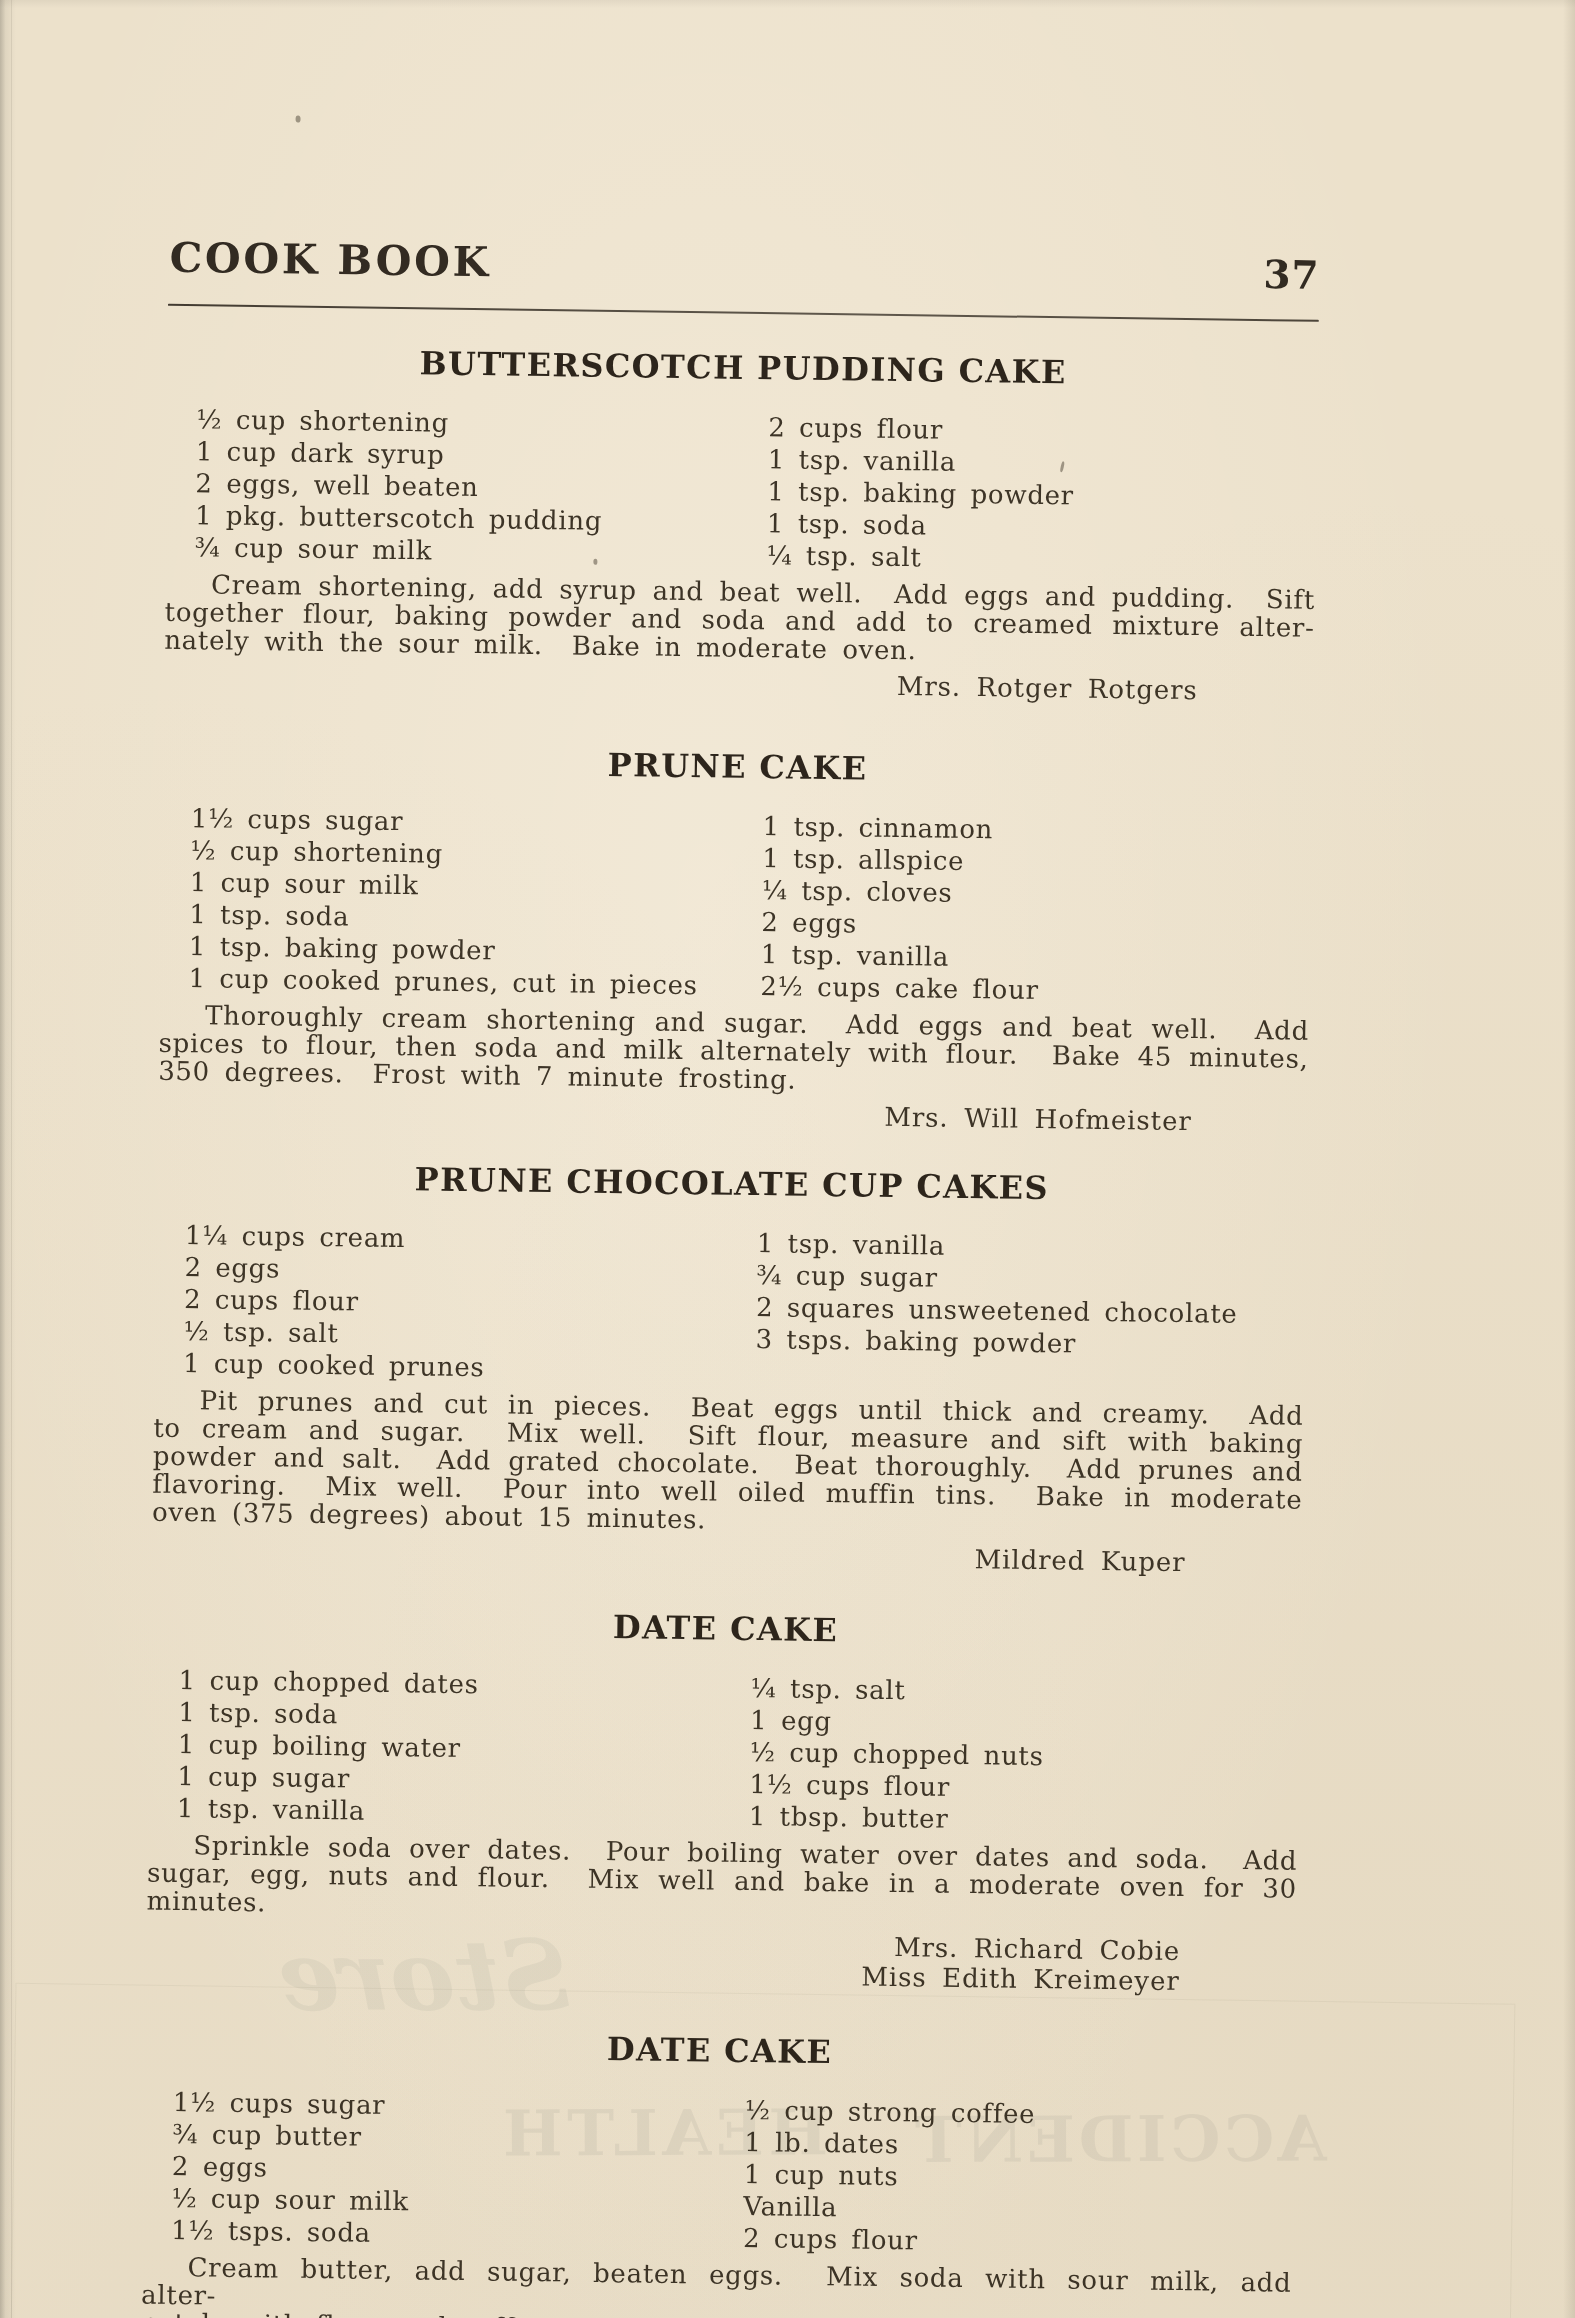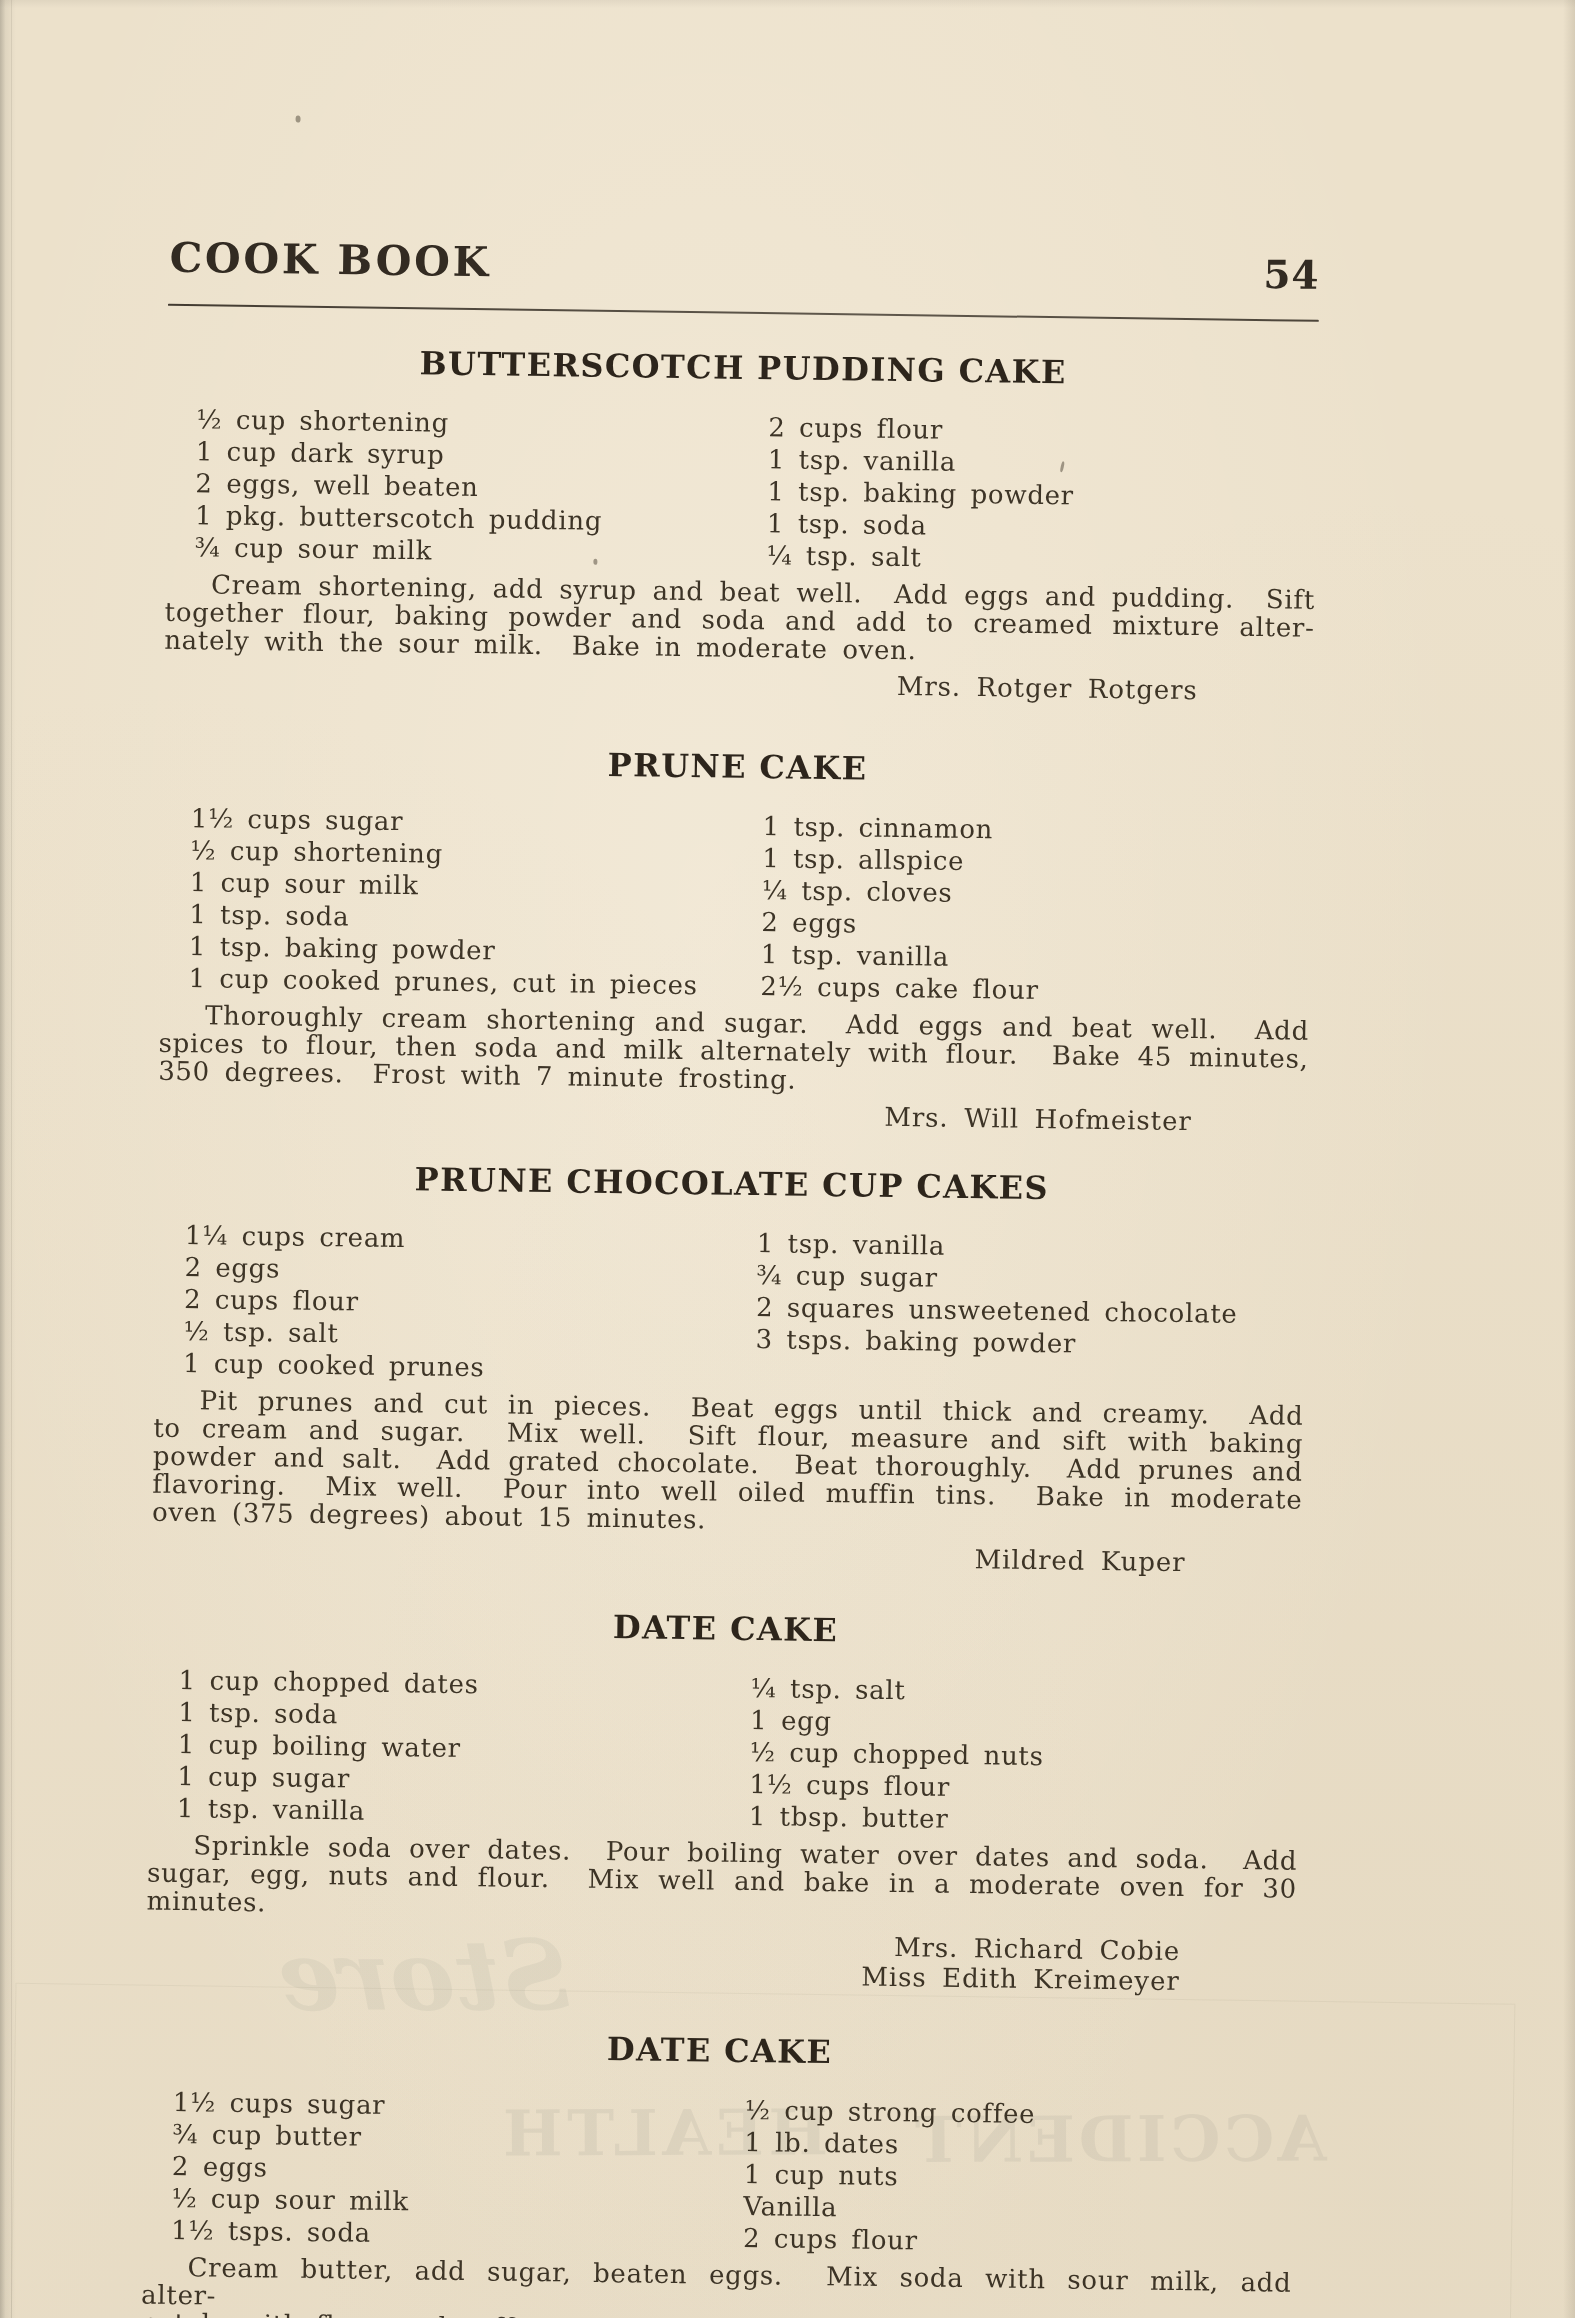--- a/index.html
+++ b/index.html
@@ -102,21 +102,21 @@
   }
 </style>
 </head>
 <body>
 
 <div class="paper">
   <div class="sheet">
 
     <div class="page-header">
       <span class="book-title">COOK BOOK</span>
-      <span class="page-number">54</span>
+      <span class="page-number">37</span>
     </div>
     <div class="header-rule"></div>
 
     <div class="ghost ghost-store">Store</div>
     <div class="ghost ghost-health">HEALTH</div>
     <div class="ghost ghost-accident">ACCIDENT</div>
     <div class="ghost-box"></div>
 
     <section class="recipe" style="top:341px;">
       <h2>BUTTERSCOTCH PUDDING CAKE</h2>

